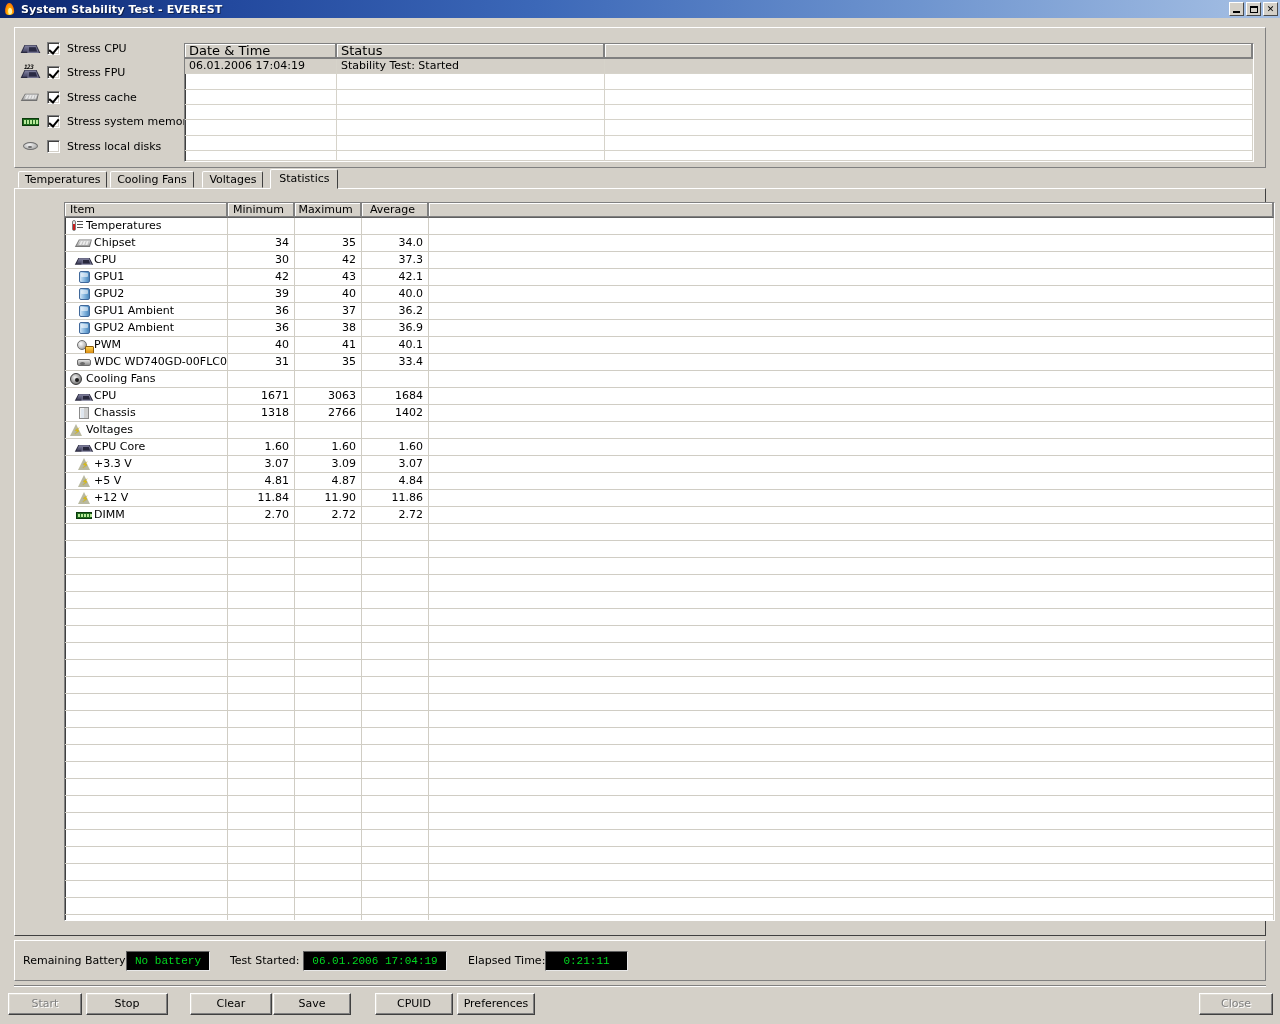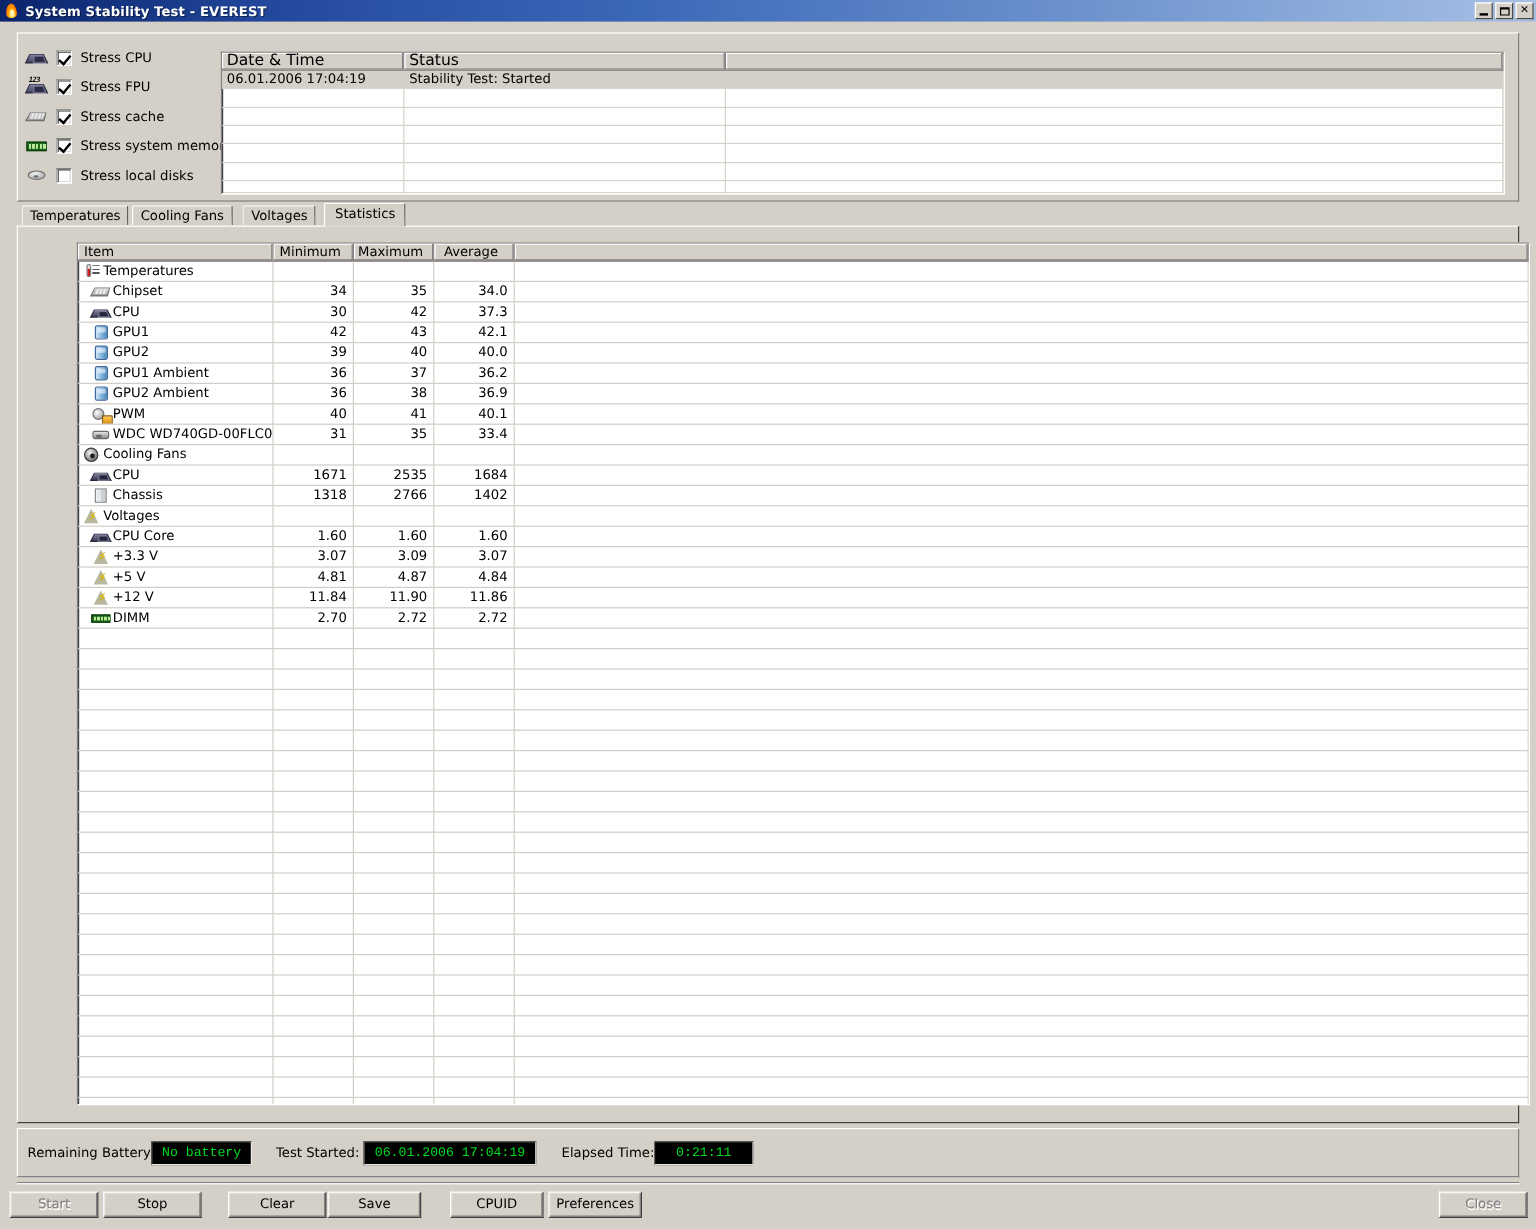--- a/index.html
+++ b/index.html
@@ -521,21 +521,21 @@
             <div class="g-rest"></div>
           </div>
           <div class="grid-row">
             <div class="g-item indent">
               <div class="rowicon">
                 <i class="ri-cpu"></i>
               </div>
               <span class="g-label">CPU</span>
             </div>
             <div class="g-min">1671</div>
-            <div class="g-max">2535</div>
+            <div class="g-max">3063</div>
             <div class="g-avg">1684</div>
             <div class="g-rest"></div>
           </div>
           <div class="grid-row">
             <div class="g-item indent">
               <div class="rowicon">
                 <i class="ri-case"></i>
               </div>
               <span class="g-label">Chassis</span>
             </div>

